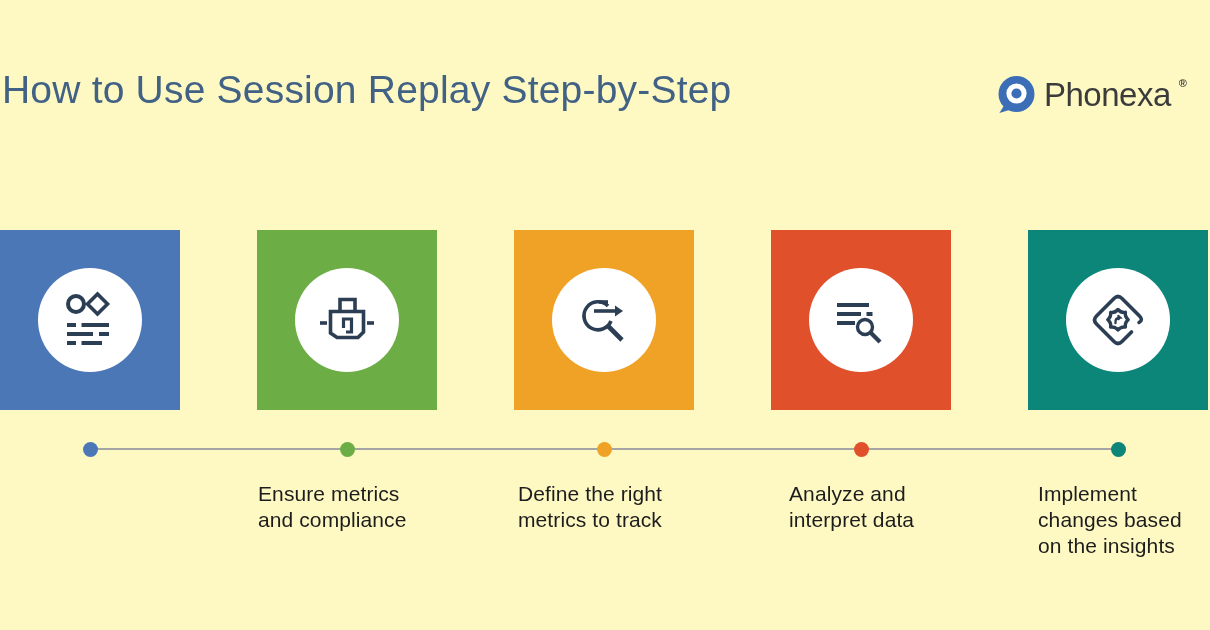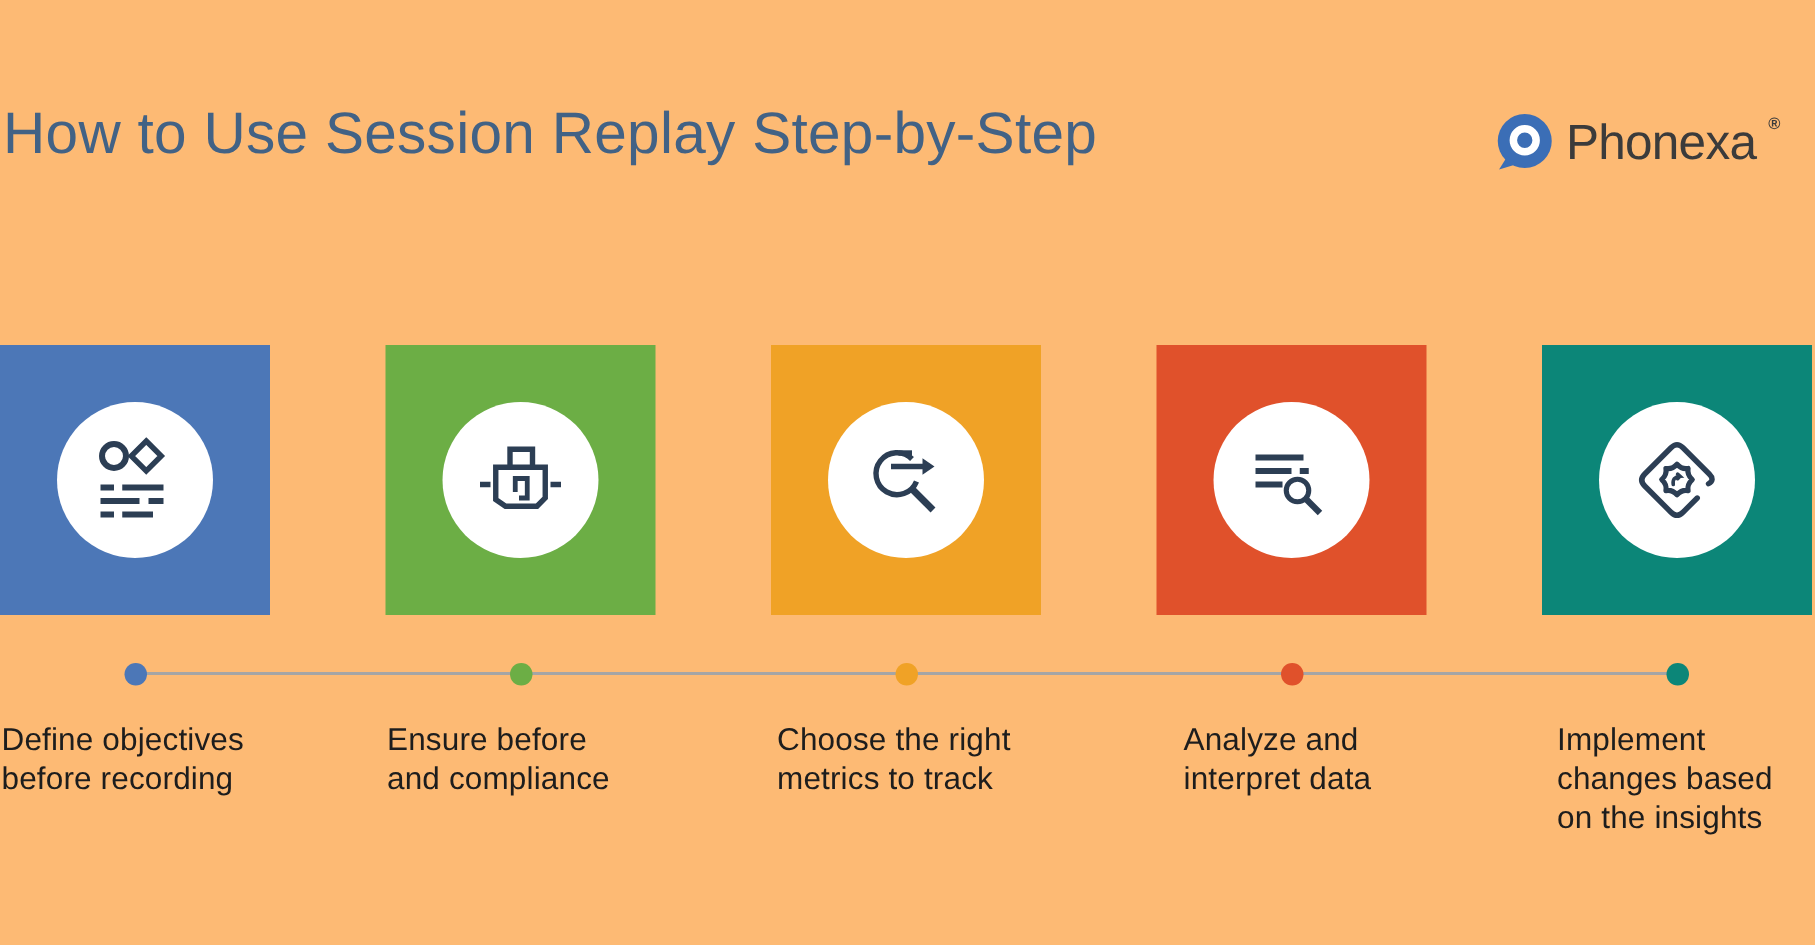--- a/index.html
+++ b/index.html
@@ -2,21 +2,21 @@
 <html><head>
 <meta charset="utf-8">
 <style>
   * { margin: 0; padding: 0; box-sizing: border-box; }
   html, body { background: #ffffff; }
   body { font-family: "Liberation Sans", sans-serif; }
   .canvas {
     position: relative;
     width: 1210px;
     height: 630px;
-    background: #fdba74;
+    background: #fef9c3;
     overflow: hidden;
   }
   .page-title {
     position: absolute;
     left: 2px;
     top: 68px;
     font-size: 39px;
     font-weight: 400;
     letter-spacing: 0.2px;
     color: #426285;
@@ -163,19 +163,18 @@
     </div>
   </div>
 
   <div class="timeline-line"></div>
   <div class="timeline-dot" style="left: 82.5px; background-color: rgb(76, 119, 183);"></div>
   <div class="timeline-dot" style="left: 339.5px; background-color: rgb(108, 174, 69);"></div>
   <div class="timeline-dot" style="left: 596.5px; background-color: rgb(240, 162, 38);"></div>
   <div class="timeline-dot" style="left: 853.5px; background-color: rgb(224, 81, 43);"></div>
   <div class="timeline-dot" style="left: 1110.5px; background-color: rgb(12, 134, 120);"></div>
 
-  <div class="step-label" style="left:1px;width:190px">Define objectives before recording</div>
-  <div class="step-label" style="left:258px;width:172px">Ensure before and compliance</div>
-  <div class="step-label" style="left:518px;width:185px">Choose the right metrics to track</div>
+  <div class="step-label" style="left:258px;width:172px">Ensure metrics and compliance</div>
+  <div class="step-label" style="left:518px;width:185px">Define the right metrics to track</div>
   <div class="step-label" style="left:1038px;width:168px">Implement changes based on the insights</div>
   <div class="step-label" style="left:789px;width:158px">Analyze and interpret data</div>
 
 </div>
 
 </body></html>

